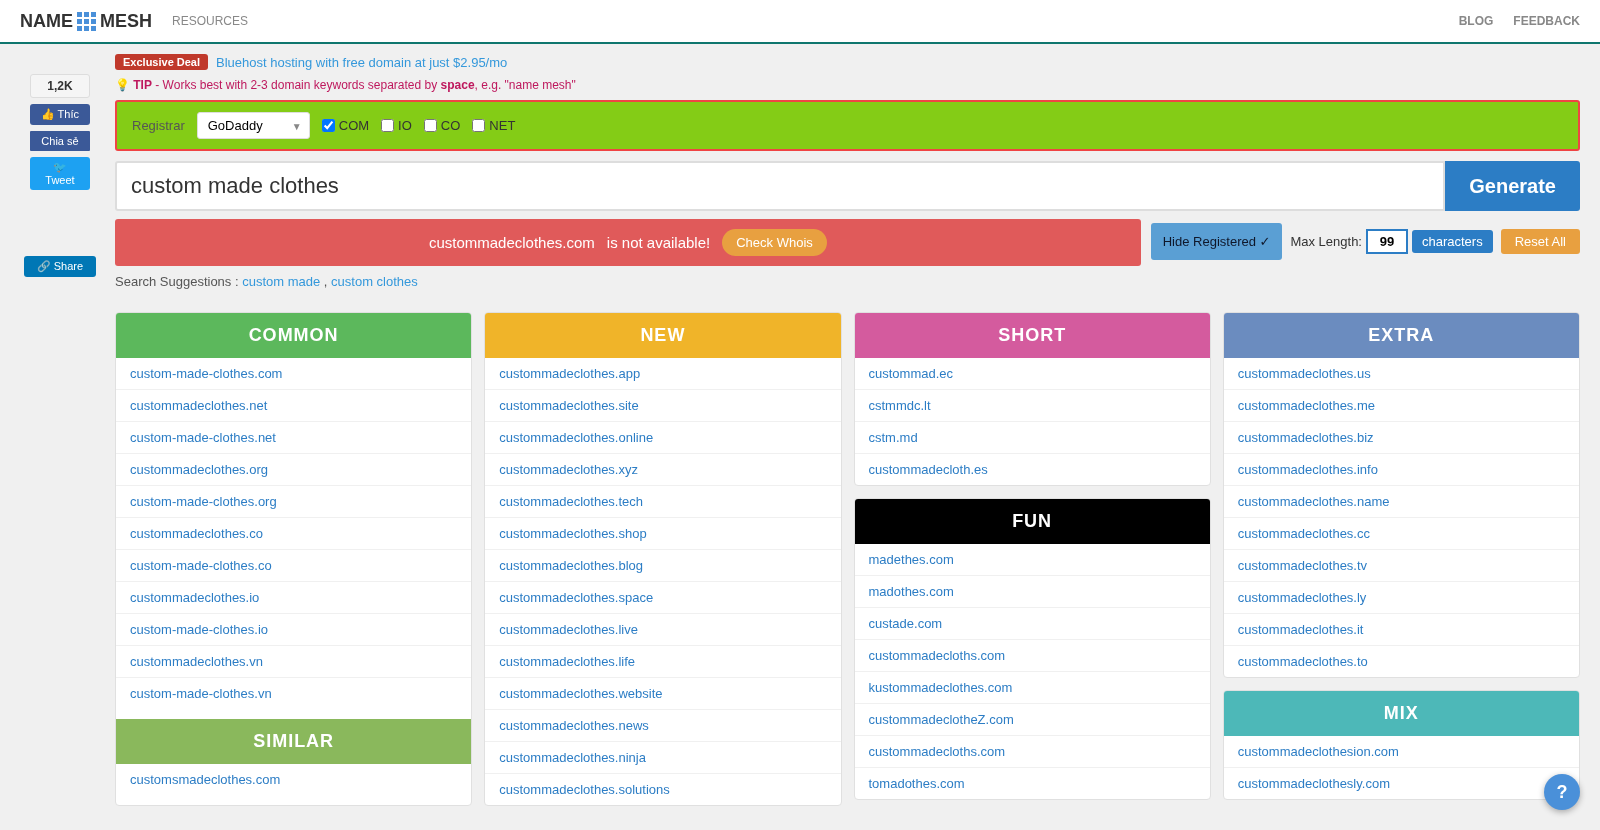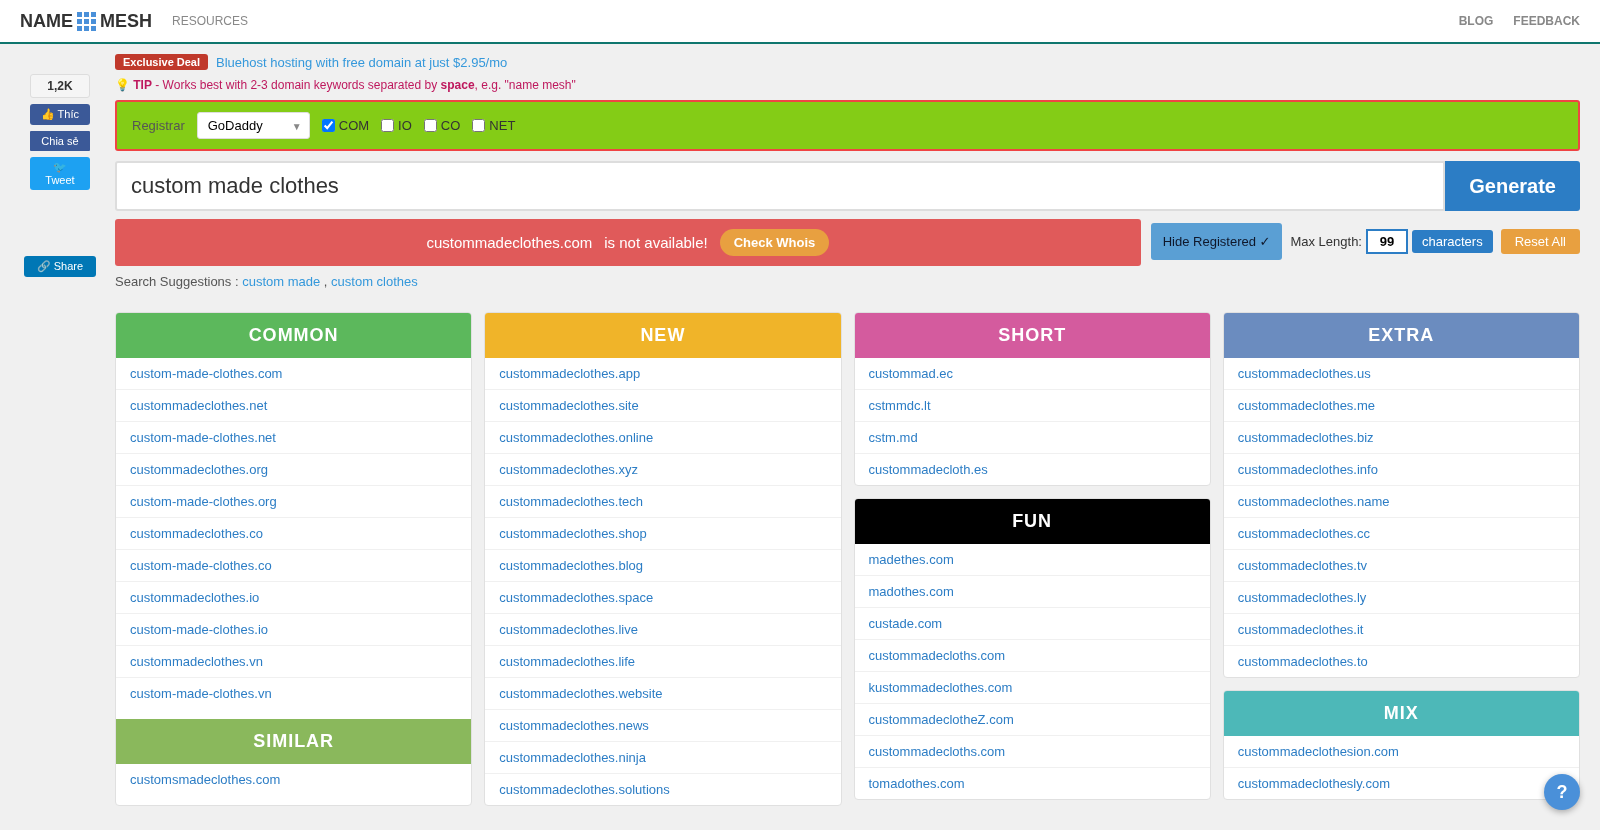--- a/index.html
+++ b/index.html
@@ -38,21 +38,21 @@
     
     .tip-text { font-size: 12px; color: #be185d; margin-bottom: 8px; }
 
     
     .search-row { display: flex; gap: 0; margin-bottom: 8px; }
     .search-input { flex: 1; border: 2px solid #ddd; padding: 10px 14px; font-size: 22px; outline: none; border-radius: 3px 0 0 3px; color: #333; }
     .generate-btn { background: #2c7dc5; color: #fff; border: none; padding: 10px 24px; font-size: 20px; cursor: pointer; border-radius: 0 3px 3px 0; font-weight: bold; }
 
     
     .availability-bar { background: #e05a5a; color: #fff; padding: 10px 16px; border-radius: 3px; margin-bottom: 8px; display: flex; align-items: center; justify-content: center; gap: 12px; font-size: 15px; }
-    .check-whois-btn { background: #e8a040; color: #fff; border: none; padding: 6px 14px; border-radius: 20px; cursor: pointer; font-size: 13px; font-weight: bold; }
+    .check-whois-btn { background: #e8a040; color: #fff; border: none; padding: 6px 14px; border-radius: 20px; cursor: pointer; font-size: 13px; font-weight: normal; }
 
     
     .suggestions { font-size: 13px; color: #555; margin-bottom: 15px; }
     .suggestions a { color: #3498db; text-decoration: none; }
 
     
     .options-bar { background: #84cc16; border: 2px solid #ef4444; padding: 10px 15px; border-radius: 3px; display: flex; align-items: center; gap: 12px; margin-bottom: 10px; flex-wrap: wrap; }
     .registrar-label { color: #555; font-size: 13px; }
     .registrar-select { padding: 5px 30px 5px 10px; border: 1px solid #ddd; border-radius: 3px; font-size: 13px; background: #fff; cursor: pointer; appearance: none; -webkit-appearance: none; }
     .registrar-wrapper { position: relative; display: inline-block; }

